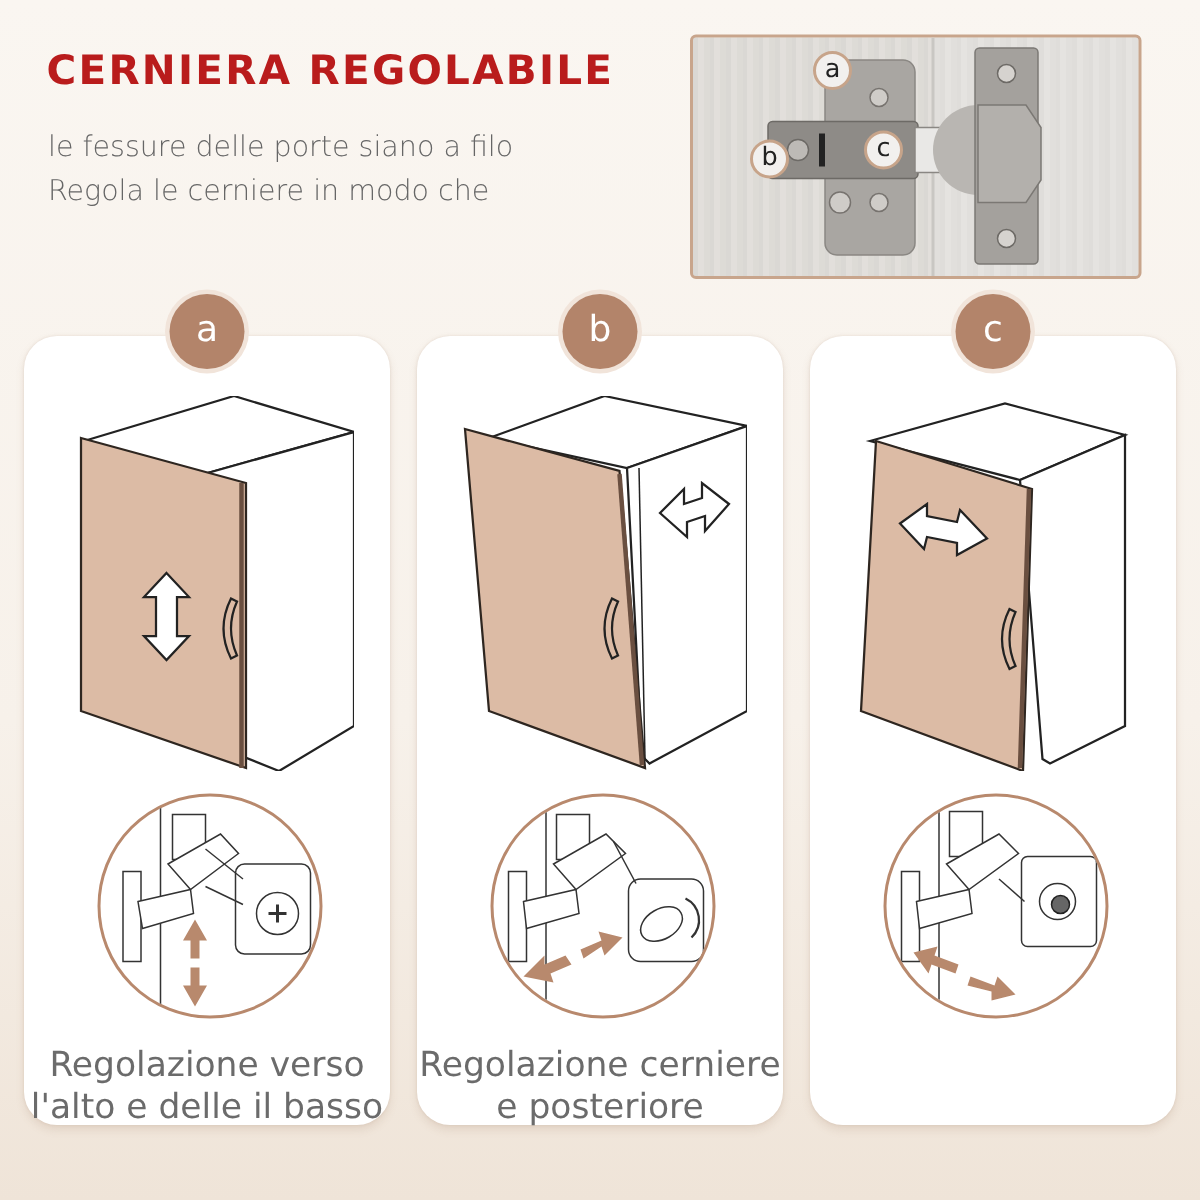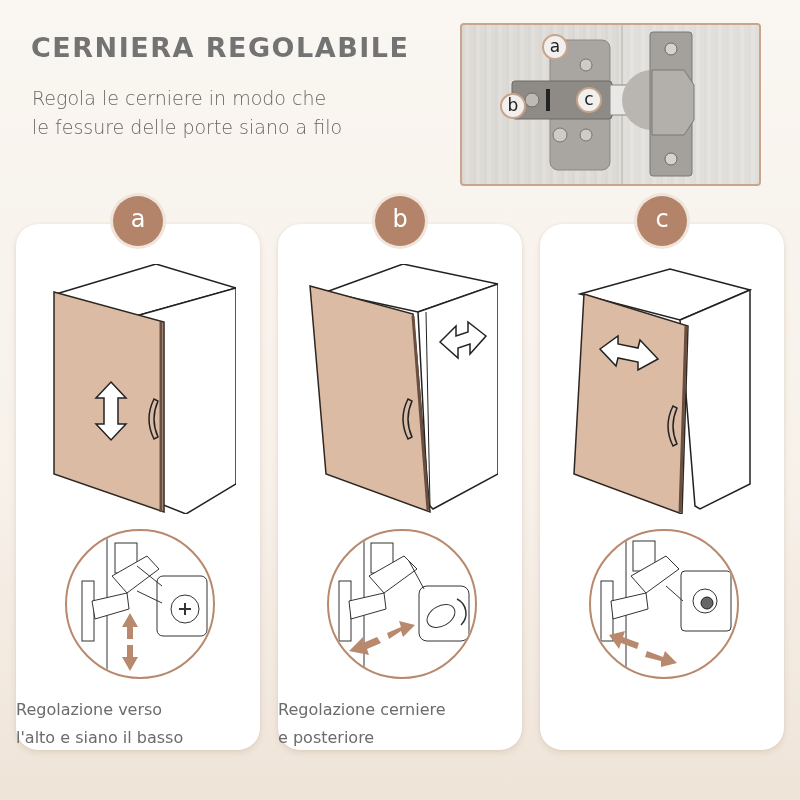--- a/index.html
+++ b/index.html
@@ -4,21 +4,21 @@
 <style>
   html, body { margin: 0; padding: 0; }
   body {
     width: 800px; height: 800px; overflow: hidden; position: relative;
     background: linear-gradient(180deg, #faf6f1 0%, #f7f1ea 60%, #efe4d8 100%);
     font-family: "Liberation Sans", sans-serif;
   }
   .title {
     position: absolute; left: 31px; top: 32px;
     font-family: "DejaVu Sans", sans-serif; font-weight: bold;
-    font-size: 27px; letter-spacing: 1.5px; color: #737373; white-space: nowrap;
+    font-size: 27px; letter-spacing: 1.5px; color: #b91c1c; white-space: nowrap;
   }
   .subtitle {
     position: absolute; left: 32px; top: 84px;
     font-family: "DejaVu Sans", sans-serif;
     font-size: 19px; line-height: 29px; color: #666; font-weight: 300;
   }
   .photo {
     position: absolute; left: 460px; top: 23px; width: 297px; height: 159px;
     border: 2px solid #c8a58c; border-radius: 4px; overflow: hidden;
     background: repeating-linear-gradient(90deg, #d8d6d2 0 3px, #e4e2de 3px 7px, #dcdad6 7px 11px);
@@ -42,31 +42,31 @@
     text-align: center; line-height: 46px;
     box-shadow: 0 0 0 3px #f1e4da;
   }
   .cab { position: absolute; left: 30px; top: 40px; }
   .detail {
     position: absolute; left: 49px; top: 305px; width: 150px; height: 150px;
     border-radius: 50%; border: 2px solid #b8896d; box-sizing: border-box;
     overflow: hidden; background: #fff;
   }
   .caption {
-    position: absolute; left: 0; right: 0; top: 472px; 
-    font-family: "DejaVu Sans", sans-serif; font-size: 16px; line-height: 28px; color: #6b6b6b;
+    position: absolute; left: 0; right: 0; top: 472px; text-align: center;
+    font-family: "DejaVu Sans", sans-serif; font-size: 23px; line-height: 28px; color: #6b6b6b;
   }
 </style>
 </head>
 <body>
 
 <div class="title">CERNIERA REGOLABILE</div>
 <div class="subtitle">
+  <div>le fessure delle porte siano a filo</div>
   <div>Regola le cerniere in modo che</div>
-  <div>le fessure delle porte siano a filo</div>
 </div>
 
 <div class="photo">
   <svg width="297" height="159" viewBox="0 0 297 159">
     <rect x="0" y="0" width="160" height="159" fill="#dedcd8" opacity="0.4"></rect>
     <rect x="160" y="0" width="137" height="159" fill="#e6e4e1" opacity="0.5"></rect>
     <line x1="160" y1="0" x2="160" y2="159" stroke="#c9c7c3" stroke-width="2"></line>
 
     <rect x="88" y="15" width="60" height="130" rx="8" fill="#a9a6a2" stroke="#8a8783"></rect>
     <circle cx="124" cy="40" r="6" fill="#cfccc8" stroke="#77736f"></circle>
@@ -111,21 +111,21 @@
       <circle cx="118" cy="78" r="14" fill="#fff" stroke="#333"></circle>
       <path d="M112,78 h12 M118,72 v12" stroke="#333" stroke-width="2"></path>
       <line x1="70" y1="35" x2="95" y2="55" stroke="#333"></line>
       <line x1="70" y1="60" x2="95" y2="72" stroke="#333"></line>
       <polygon points="63,82 71,96 66,96 66,108 60,108 60,96 55,96" fill="#b8896d"></polygon>
       <polygon points="60,114 66,114 66,126 71,126 63,140 55,126 60,126" fill="#b8896d"></polygon>
     </svg>
   </div>
   <div class="caption">
     <div>Regolazione verso</div>
-    <div>l'alto e siano il basso</div>
+    <div>l'alto e delle il basso</div>
   </div>
 </div>
 
 <div class="card" style="left:278px;">
   <div class="badge">b</div>
   <svg class="cab" width="190" height="250" viewBox="0 0 190 250">
     <polygon points="18,28 95,0 190,20 110,48" fill="#fff" stroke="#222" stroke-width="1.5"></polygon>
     <polygon points="110,48 190,20 190,210 125,245 120,240" fill="#fff" stroke="#222" stroke-width="1.5"></polygon>
     <line x1="118" y1="48" x2="122" y2="242" stroke="#222"></line>
     <polygon points="2,22 105,50 122,248 18,210" fill="#dcbba5" stroke="#2e2620" stroke-width="1.5"></polygon>

